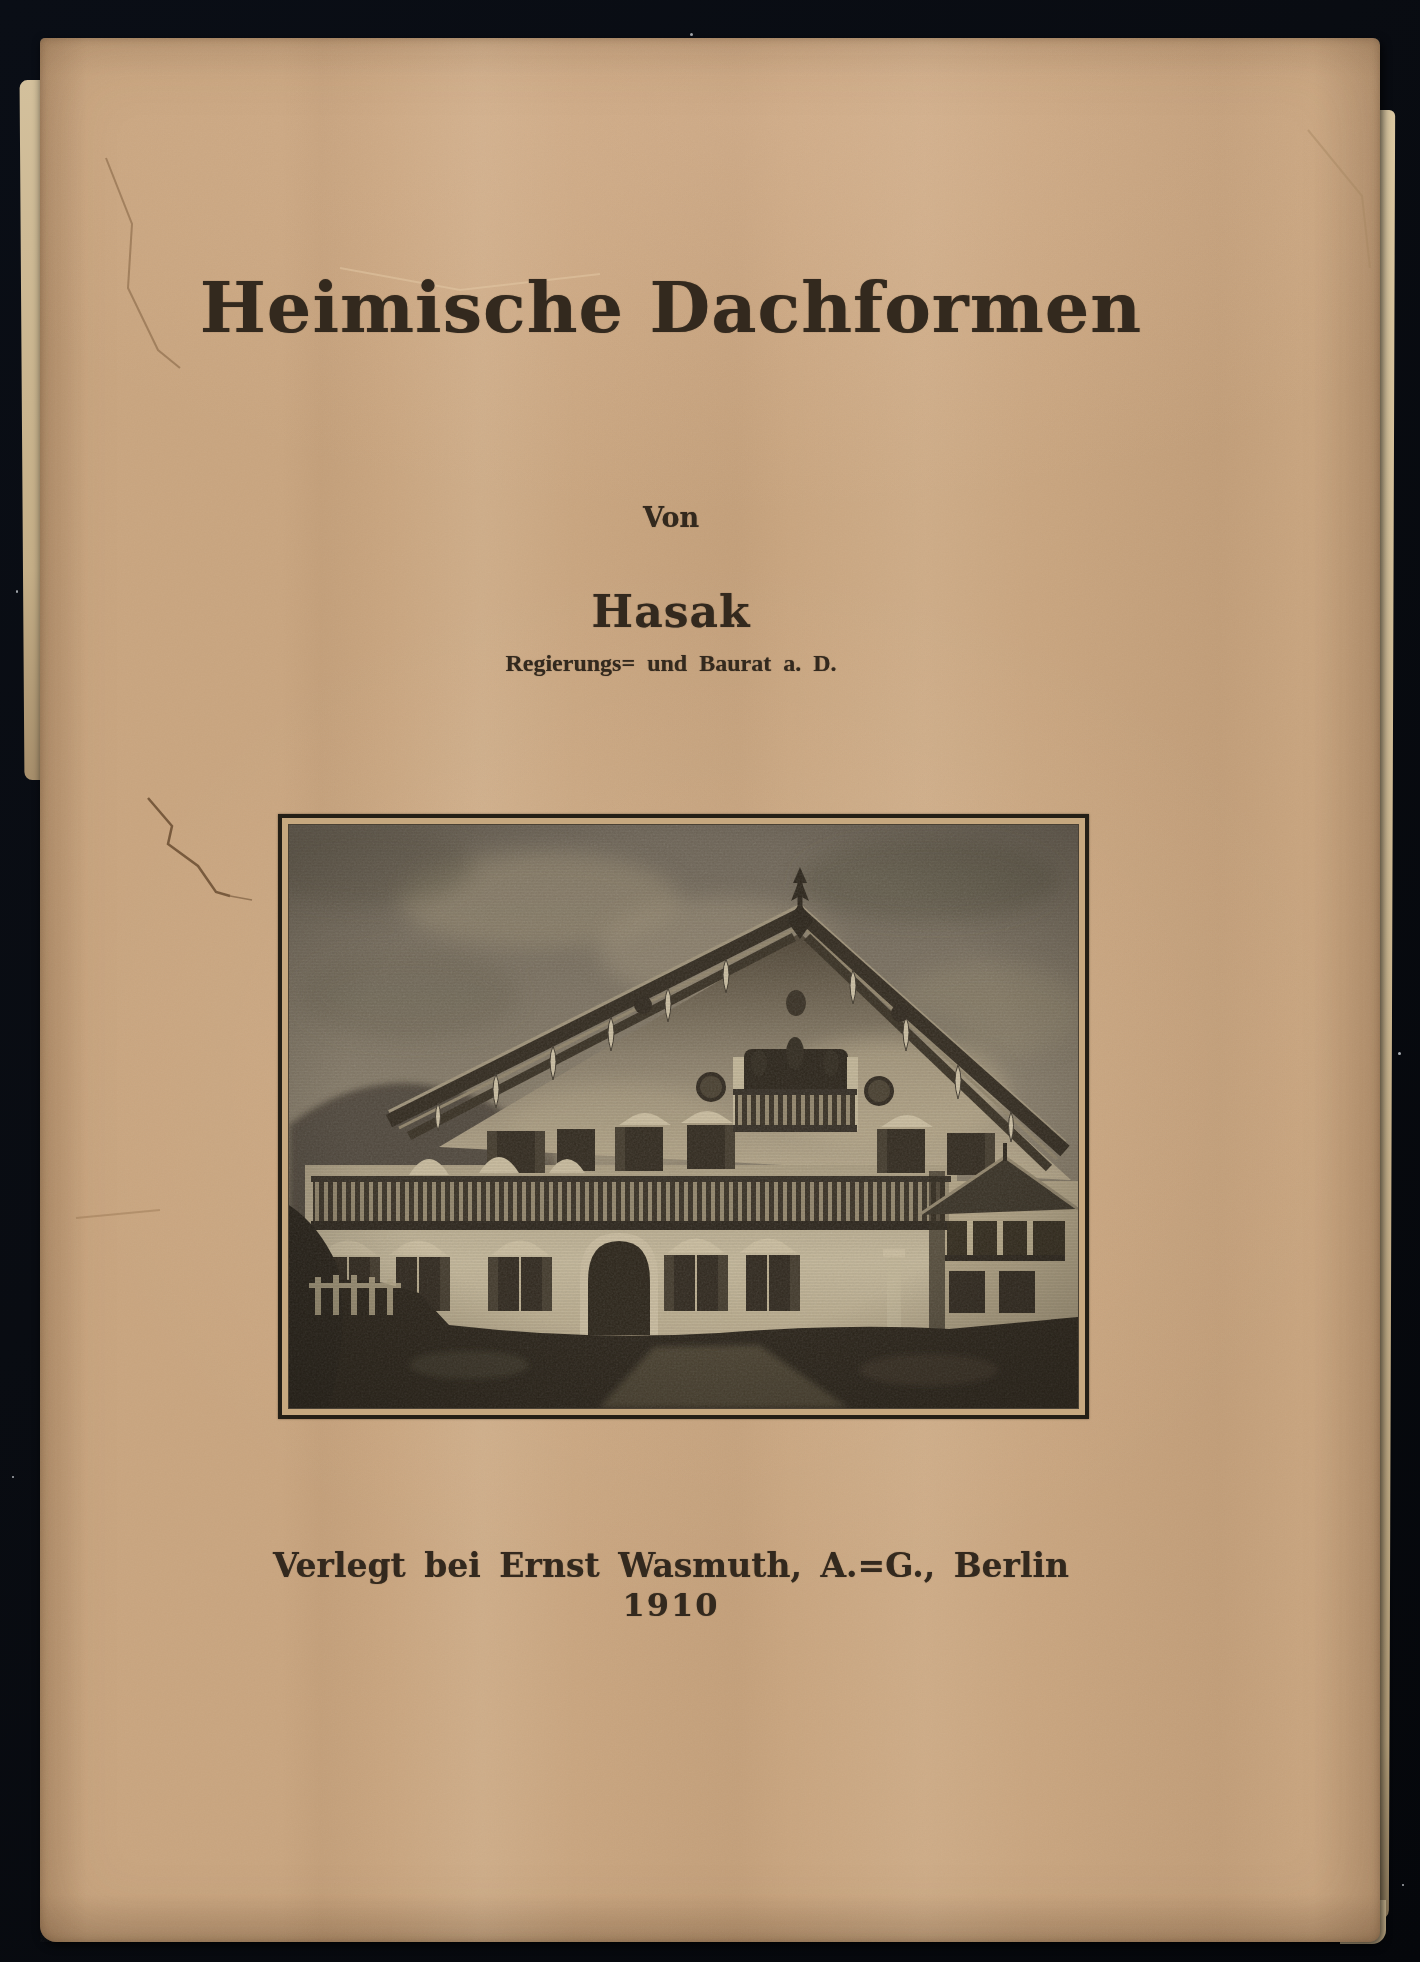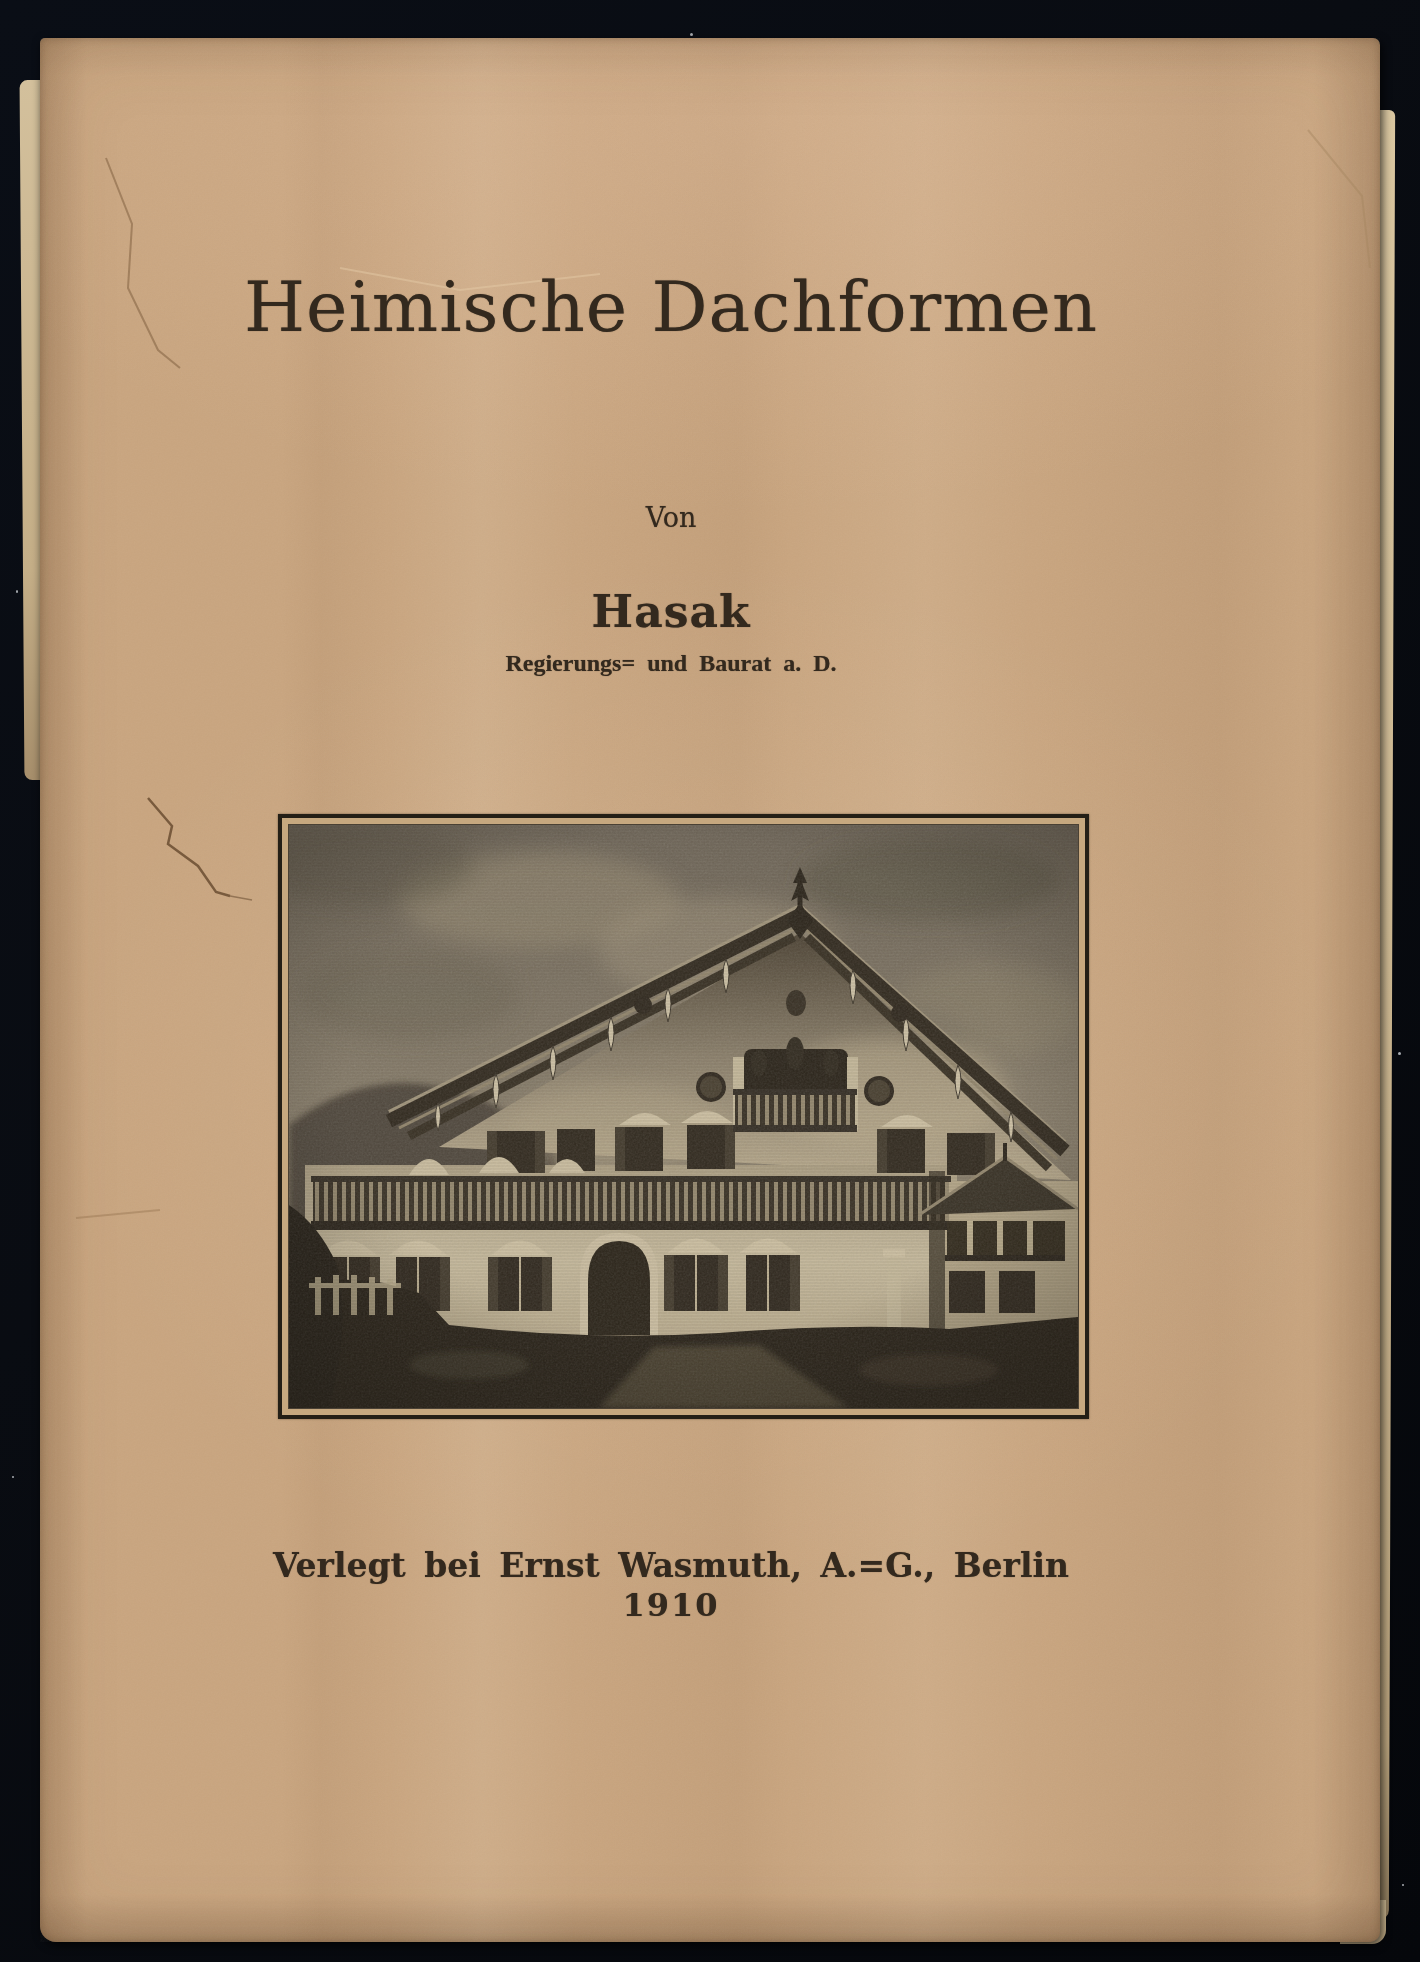--- a/index.html
+++ b/index.html
@@ -29,22 +29,22 @@
           rgba(105,70,42,.08) 88%, rgba(105,70,42,0) 95%, rgba(80,52,30,.18) 100%),
         linear-gradient(180deg, rgba(70,45,25,.10) 0%, rgba(70,45,25,0) 2%, rgba(70,45,25,0) 97.5%, rgba(60,38,20,.22) 100%),
         #c9a57f;
       border-radius:5px 7px 10px 16px;
       box-shadow: inset 0 0 80px rgba(100,64,32,.18), inset 0 0 8px rgba(70,45,22,.35),
                   2px 3px 10px rgba(0,0,0,.75);}
   .grain{position:absolute;inset:0;pointer-events:none;}
 
   .cover-text{position:absolute;left:0;width:1262px;text-align:center;color:#33291e;
       text-shadow:0 0 1px rgba(46,34,22,.55);}
-  .title{top:228px;font-size:70px;font-weight:normal;letter-spacing:1px;}
-  .byline{top:464px;font-size:27px;font-weight:normal;}
+  .title{top:228px;font-size:70px;font-weight:bold;letter-spacing:1px;}
+  .byline{top:464px;font-size:27px;font-weight:bold;}
   .author{top:548px;font-size:44px;font-weight:bold;letter-spacing:1px;}
   .author-title{top:612px;font-size:24px;font-weight:bold;word-spacing:6px;font-family:Liberation Serif, serif;}
   .publisher{top:1496px;font-size:33px;font-weight:bold;word-spacing:7px;margin-top:12px;}
   .year{top:1548px;font-size:32px;font-weight:bold;letter-spacing:2px;}
 
   .photo-frame{position:absolute;left:238px;top:776px;width:789px;height:583px;
       border:4px solid #241f16;background:#c6a87f;padding:7px;box-sizing:content-box;
       box-shadow:0 0 2px rgba(40,28,16,.5);}
   .photo{position:relative;width:789px;height:583px;outline:1px solid #4a4134;overflow:hidden;}
   .photo svg{display:block;}

